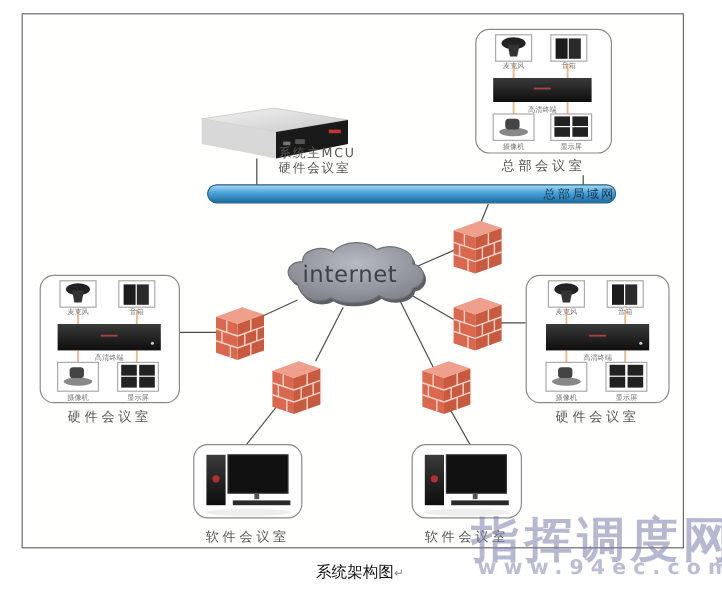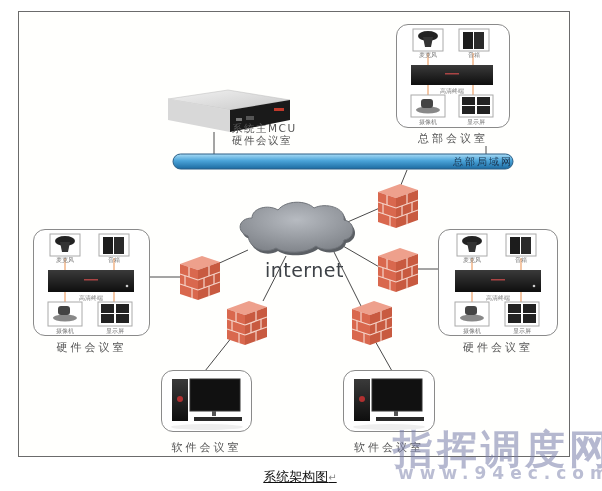--- a/index.html
+++ b/index.html
@@ -101,21 +101,21 @@
     </g>
   </svg>
 
   <div class="abs mcu-label" style="left:232px;top:118px;">
     <div>系统主MCU</div>
     <div>硬件会议室</div>
   </div>
 
   <div class="abs lan-label" style="left:173px;top:151px;width:340px;">总部局域网</div>
 
-  <div class="abs" style="left:252px;top:214px;width:92px;text-align:right;font-size:19px;color:#3e4247;letter-spacing:0.5px;margin-top:41px;">internet</div>
+  <div class="abs" style="left:252px;top:214px;width:92px;text-align:left;font-size:19px;color:#3e4247;letter-spacing:0.5px;">internet</div>
 
   <div class="abs room-box" style="left:396px;top:20px;width:114px;height:104px;">
     <svg class="abs" style="left:0;top:0" width="114" height="104">
       <g stroke="#f0b488" stroke-width="1.5">
         <line x1="31" y1="28" x2="31" y2="40"></line>
           <line x1="76" y1="28" x2="76" y2="40"></line>
         <line x1="31" y1="60" x2="31" y2="70"></line>
           <line x1="76" y1="60" x2="76" y2="70"></line>
       </g>
       <g>
@@ -261,16 +261,16 @@
       <rect x="50" y="40" width="4" height="5" fill="#555"></rect>
       <rect x="32" y="46" width="48" height="4" fill="#2a2a2a"></rect>
       <ellipse cx="45" cy="56" rx="36" ry="3" fill="#eee"></ellipse>
     </svg>
   </div>
   <div class="abs room-caption" style="left:343px;top:436px;width:92px;">软件会议室</div>
 
   <div class="abs watermark-cn" style="left:393px;top:418px;">指挥调度网</div>
   <div class="abs watermark-en" style="left:398px;top:459px;">www.94ec.com</div>
 
-  <div class="abs caption" style="left:230px;top:464px;width:140px;text-decoration:underline;">
+  <div class="abs caption" style="left:230px;top:464px;width:140px;">
     <span>系统架构图</span><span class="ret">↵</span>
   </div>
 </div>
 
 </body></html>

